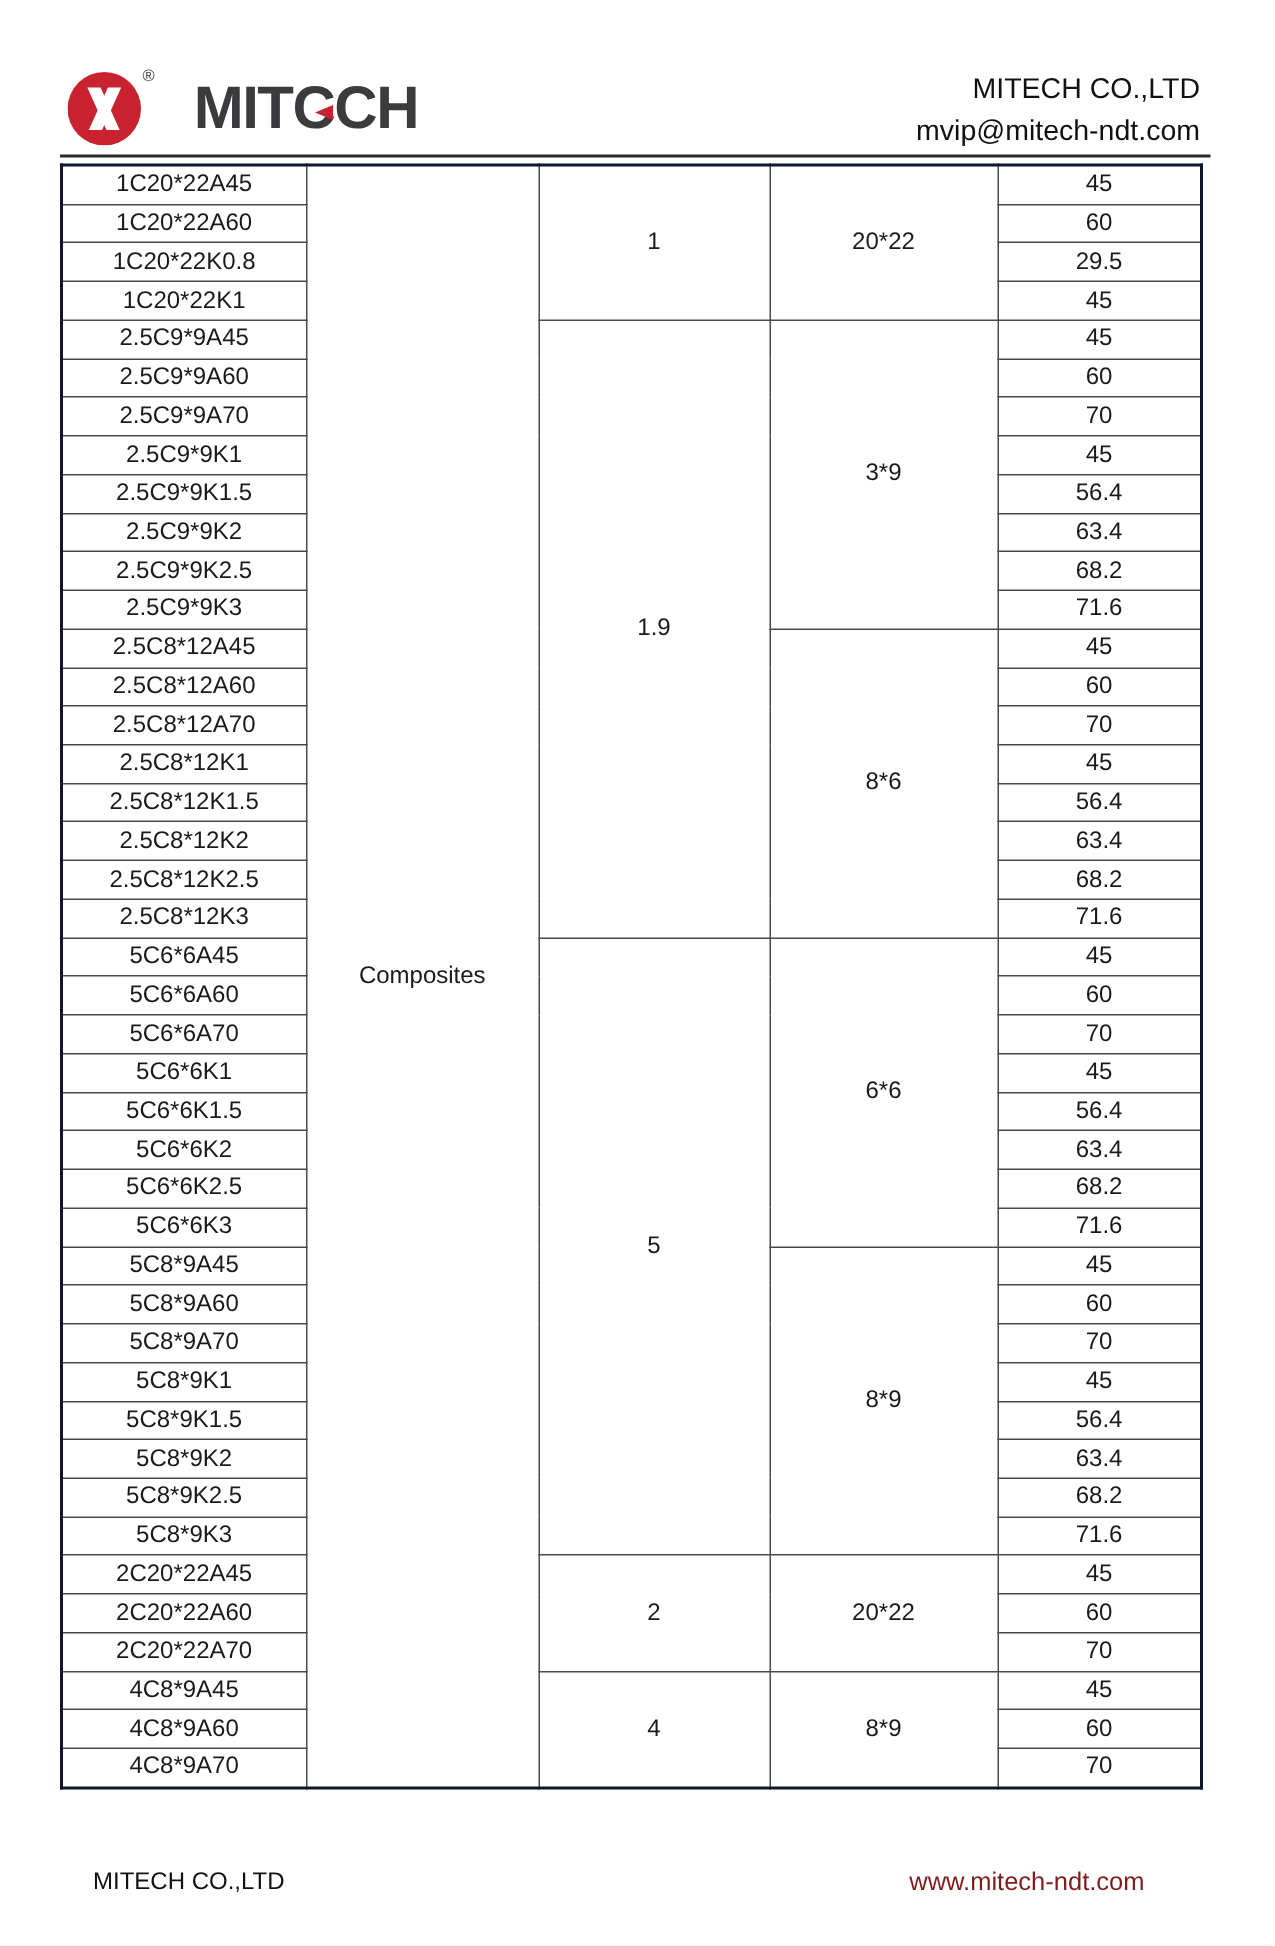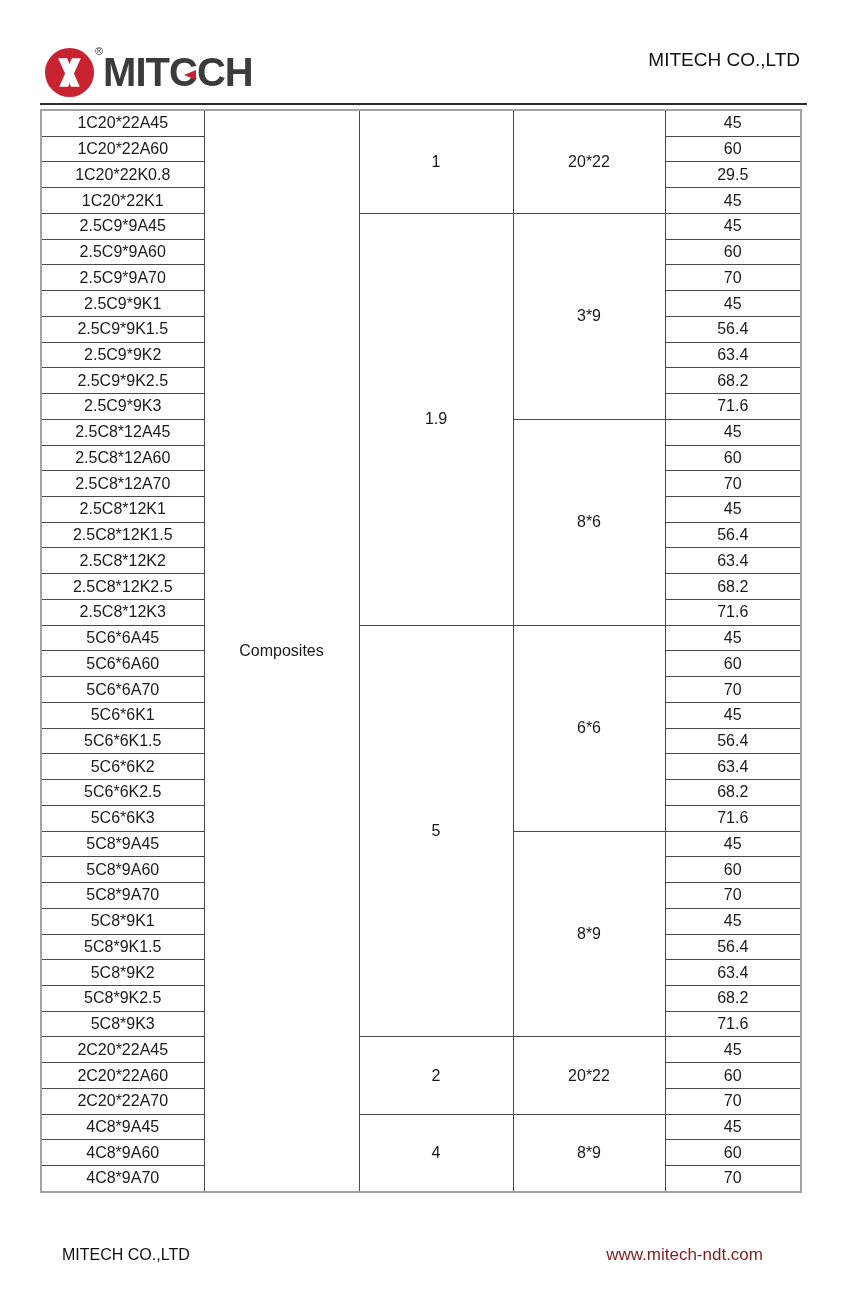--- a/index.html
+++ b/index.html
@@ -27,21 +27,21 @@
     font-size: 11px;
     color: #3a3a3c;
     align-self: flex-start;
     margin: -3px 0 0 1px;
   }
   .wordmark {
     font-size: 40px;
     font-weight: 700;
     letter-spacing: -1px;
     color: #3b3b3d;
-    margin-left: 0;
+    margin-left: 26px;
     line-height: 49px;
     white-space: nowrap;
   }
   .logo-e { position: relative; display: inline-block; }
   .logo-e .e-bar {
     position: absolute;
     right: 1px;
     top: 55%;
     transform: translateY(-50%);
     width: 0; height: 0;
@@ -79,21 +79,21 @@
   .spec-table td {
     border: 1.4px solid #4a4a4a;
     height: 24.74px;
     padding: 0;
     text-align: center;
     vertical-align: middle;
     background: #ffffff;
     overflow: hidden;
     white-space: nowrap;
   }
-  .spec-table { border: 2px solid #a3a3a3; }
+  .spec-table { border: 2px solid #0f172a; }
 
   
   .footer-left {
     position: absolute;
     left: 62px;
     top: 1246px;
     font-size: 16px;
     color: #111111;
   }
   .footer-right {
@@ -114,20 +114,21 @@
       <circle cx="50" cy="50" r="50" fill="#c92332"></circle>
       <path d="M27 21 H45 L71 79 H53 Z" fill="#ffffff"></path>
       <path d="M55 21 H73 L47 79 H29 Z" fill="#ffffff"></path>
     </svg>
     <span class="reg-mark">®</span>
     <span class="wordmark"><span>MIT</span><span class="logo-e"><span>C</span><span class="e-bar"></span></span><span>CH</span></span>
   </div>
 
   <div class="header-right">
     <div>MITECH CO.,LTD</div>
+    <div>mvip@mitech-ndt.com</div>
   </div>
 
   <div class="header-rule"></div>
 
   <table class="spec-table">
     <colgroup>
       <col style="width:163px">
       <col style="width:155px">
       <col style="width:154px">
       <col style="width:152px">

